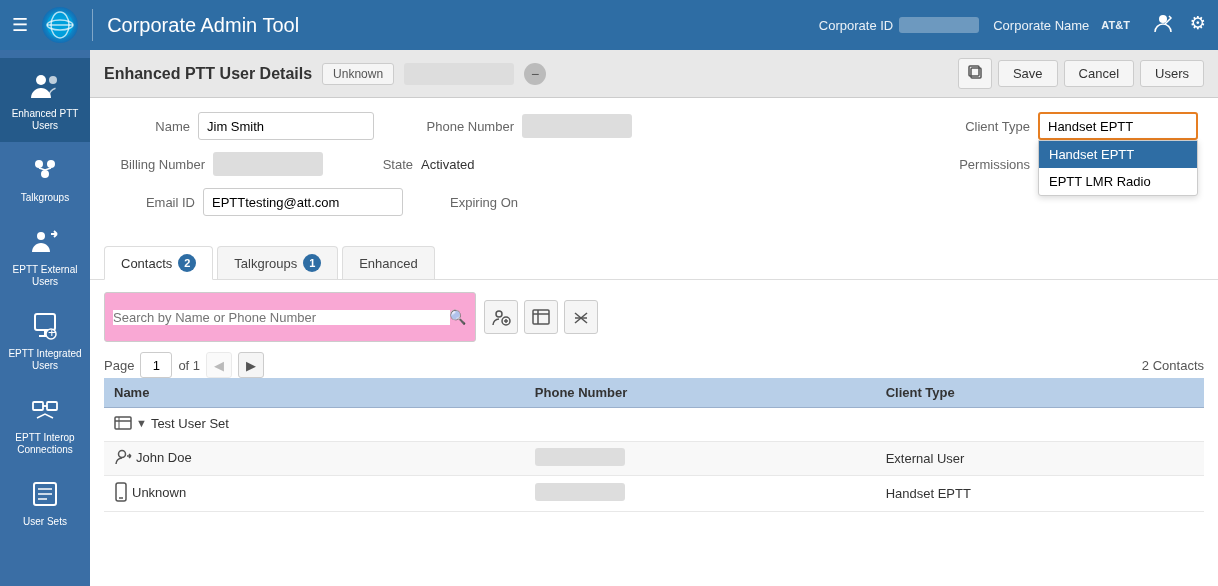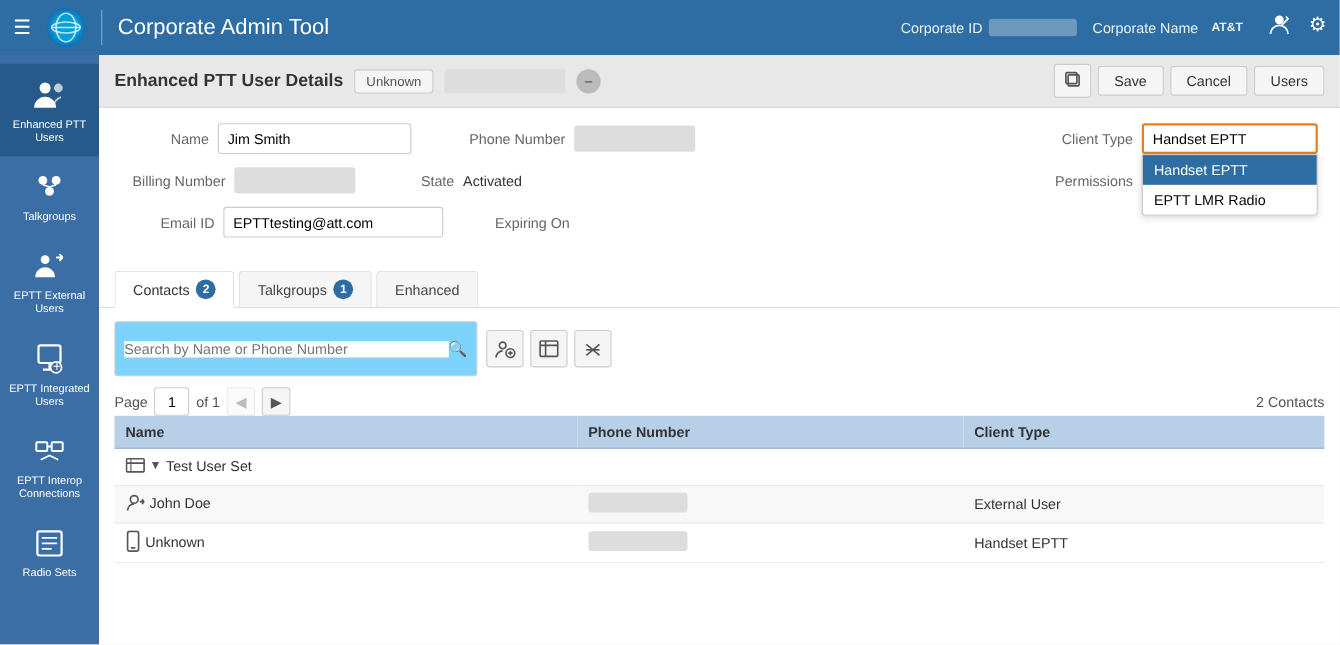--- a/index.html
+++ b/index.html
@@ -118,21 +118,21 @@
     .tab-badge {
       background: #2e6da4; color: white; border-radius: 50%; width: 18px; height: 18px;
       font-size: 11px; display: flex; align-items: center; justify-content: center; font-weight: bold;
     }
 
     
     .contacts-panel { padding: 12px 14px; }
     .search-row { display: flex; align-items: center; gap: 8px; margin-bottom: 10px; }
     .search-input-wrap {
       display: flex; align-items: center; border: 1px solid #ccc; border-radius: 3px;
-      padding: 16px 8px; background: #7dd3fc; width: 330px;
+      padding: 16px 8px; background: #f9a8d4; width: 372px;
     }
     .search-input-wrap input {
       border: none; outline: none; font-size: 13px; flex: 1; color: #555;
     }
     .search-icon { color: #555; font-size: 14px; }
     .toolbar-icons { display: flex; gap: 6px; }
     .toolbar-btn {
       border: 1px solid #ccc; border-radius: 3px; background: #f5f5f5;
       width: 34px; height: 34px; display: flex; align-items: center; justify-content: center;
       cursor: pointer; font-size: 16px; color: #555;
@@ -254,21 +254,21 @@
     </div>
     <div class="sidebar-item">
       <div class="sidebar-icon">
         <svg width="32" height="32" viewBox="0 0 32 32" fill="white">
           <rect x="5" y="5" width="22" height="22" rx="2" fill="none" stroke="white" stroke-width="2"></rect>
           <line x1="9" y1="11" x2="23" y2="11" stroke="white" stroke-width="1.5"></line>
           <line x1="9" y1="16" x2="23" y2="16" stroke="white" stroke-width="1.5"></line>
           <line x1="9" y1="21" x2="18" y2="21" stroke="white" stroke-width="1.5"></line>
         </svg>
       </div>
-      <span style="font-size:10px;line-height:1.2;text-align:center;">Radio Sets</span>
+      <span style="font-size:10px;line-height:1.2;text-align:center;">User Sets</span>
     </div>
   </div>
 
   <div class="main">
 
     <div class="content-header">
       <span class="page-title">Enhanced PTT User Details</span>
       <span class="status-badge">Unknown</span>
       <div class="phone-blurred"></div>
       <button class="minus-btn">−</button>

